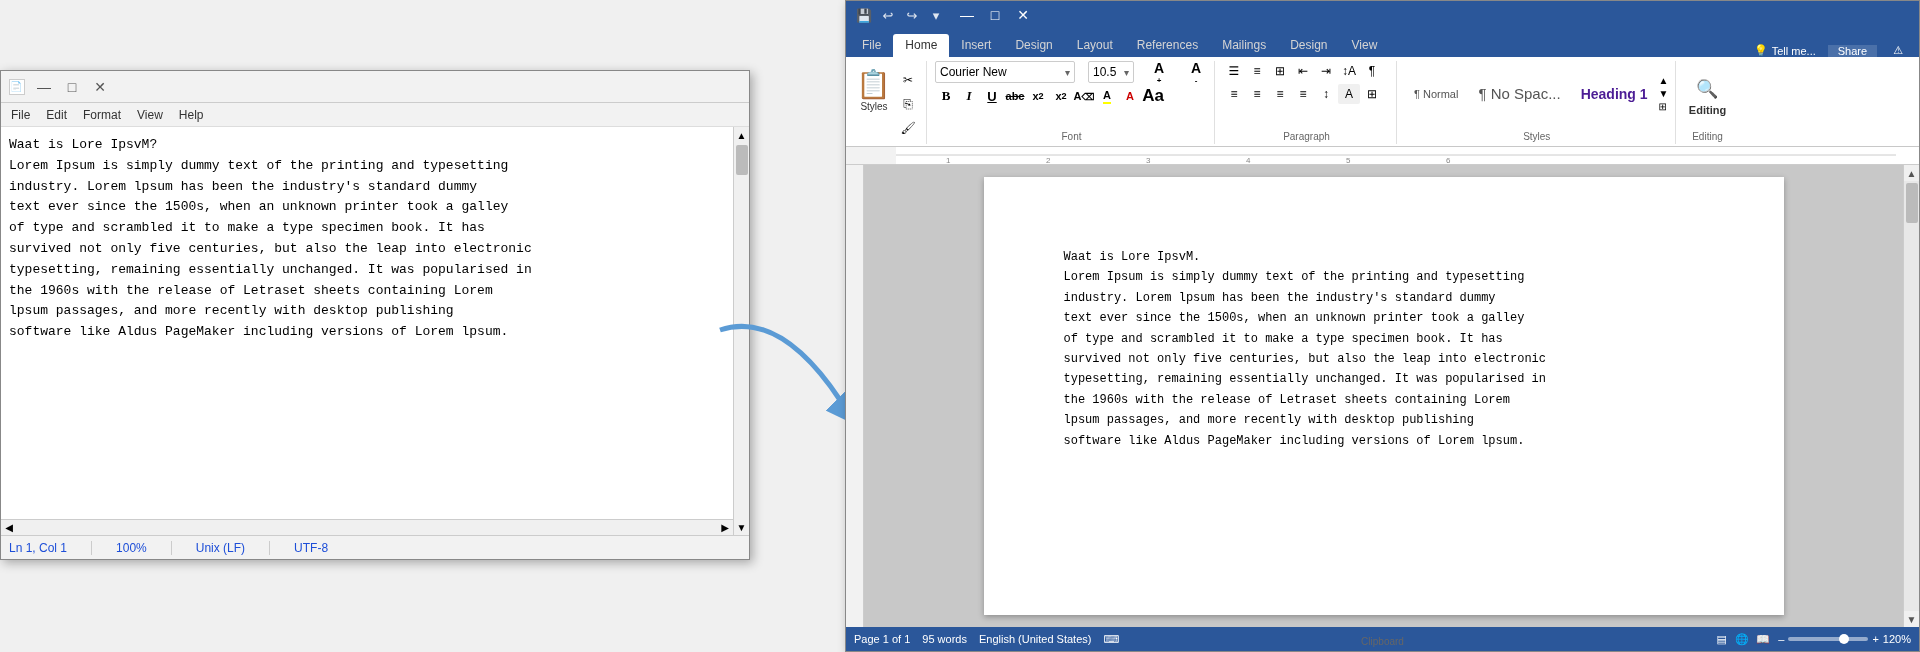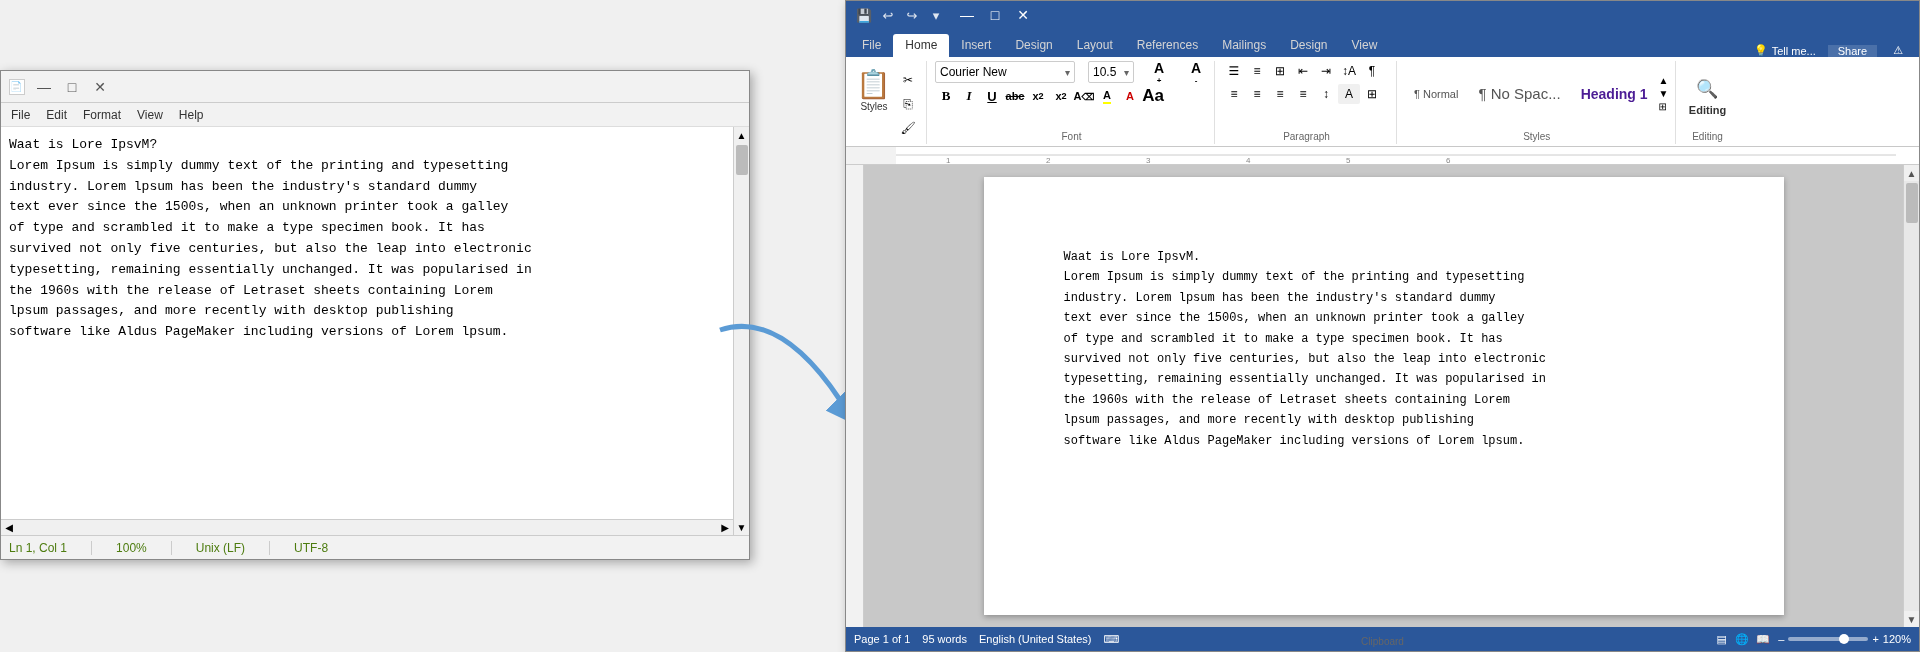--- a/index.html
+++ b/index.html
@@ -109,21 +109,21 @@
       left: 0;
       right: 0;
       height: 24px;
       background: #f2f2f2;
       border-top: 1px solid #ccc;
       display: flex;
       align-items: center;
       padding: 0 8px;
       gap: 24px;
       font-size: 12px;
-      color: #4d7c0f;
+      color: #1d4ed8;
     }
     .status-sep {
       width: 1px;
       height: 14px;
       background: #ccc;
     }
 
     
     #arrow-container {
       position: absolute;

